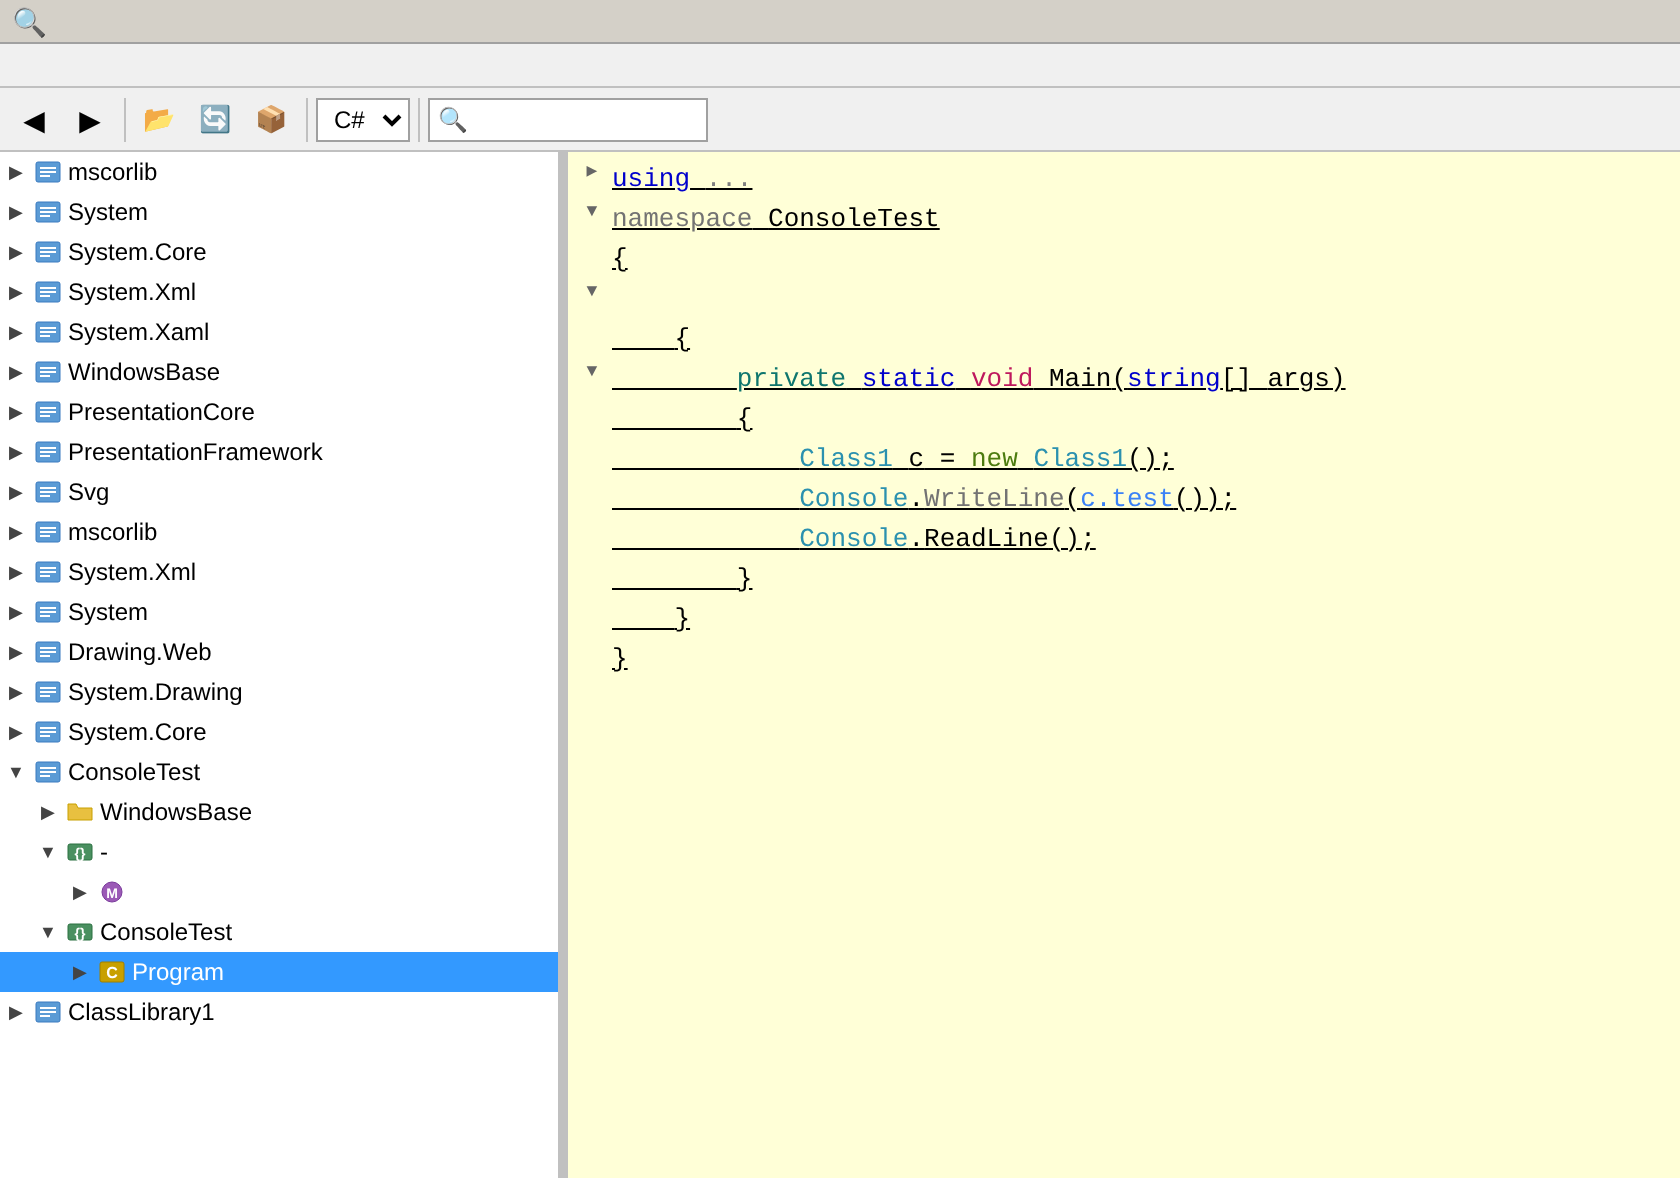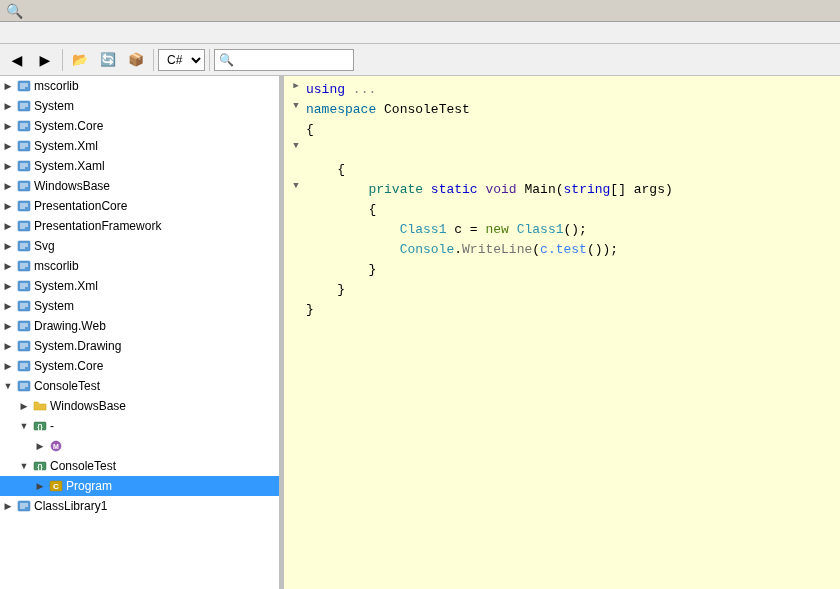--- a/index.html
+++ b/index.html
@@ -128,30 +128,30 @@
       padding: 0 4px;
     }
     .code-expander {
       width: 16px;
       color: #555;
       font-size: 9px;
       display: flex; align-items: center; justify-content: center;
       flex-shrink: 0;
       cursor: pointer;
     }
-    .code-text { padding-left: 2px; white-space: pre; }
+    .code-text { padding-left: 2px; white-space: pre; text-decoration: underline; }
 
     
     .kw-using { color: #0000cc; }
-    .kw-namespace { color: #0369a1; }
+    .kw-namespace { color: #737373; }
     .kw-internal { color: #0000cc; }
     .kw-class { color: #0000cc; }
     .kw-private { color: #0f766e; }
     .kw-static { color: #0000cc; }
-    .kw-void { color: #4c1d95; }
+    .kw-void { color: #be185d; }
     .kw-new { color: #4d7c0f; }
     .kw-string { color: #0000cc; }
     .cn-name { color: #2b91af; }
     .ellipsis { color: #808080; }
     .brace { color: #000; }
 
     
     #splitter {
       width: 4px;
       background: #c0c0c0;
@@ -503,20 +503,24 @@
       <div class="code-line">
     <span class="code-expander" style="color:transparent"></span>
     <span class="code-text">            <span class="cn-name">Class1</span> <span style="color:#000">c</span> = <span class="kw-new">new</span> <span class="cn-name">Class1</span>();</span>
   </div>
       <div class="code-line">
     <span class="code-expander" style="color:transparent"></span>
     <span class="code-text">            <span class="cn-name">Console</span>.<span style="color:#737373">WriteLine</span>(<span style="color:#3b82f6">c.test</span>());</span>
   </div>
       <div class="code-line">
     <span class="code-expander" style="color:transparent"></span>
+    <span class="code-text">            <span class="cn-name">Console</span>.<span style="color:#000">ReadLine</span>();</span>
+  </div>
+      <div class="code-line">
+    <span class="code-expander" style="color:transparent"></span>
     <span class="code-text">        <span class="brace">}</span></span>
   </div>
       <div class="code-line">
     <span class="code-expander" style="color:transparent"></span>
     <span class="code-text">    <span class="brace">}</span></span>
   </div>
       <div class="code-line">
     <span class="code-expander" style="color:transparent"></span>
     <span class="code-text"><span class="brace">}</span></span>
   </div>

